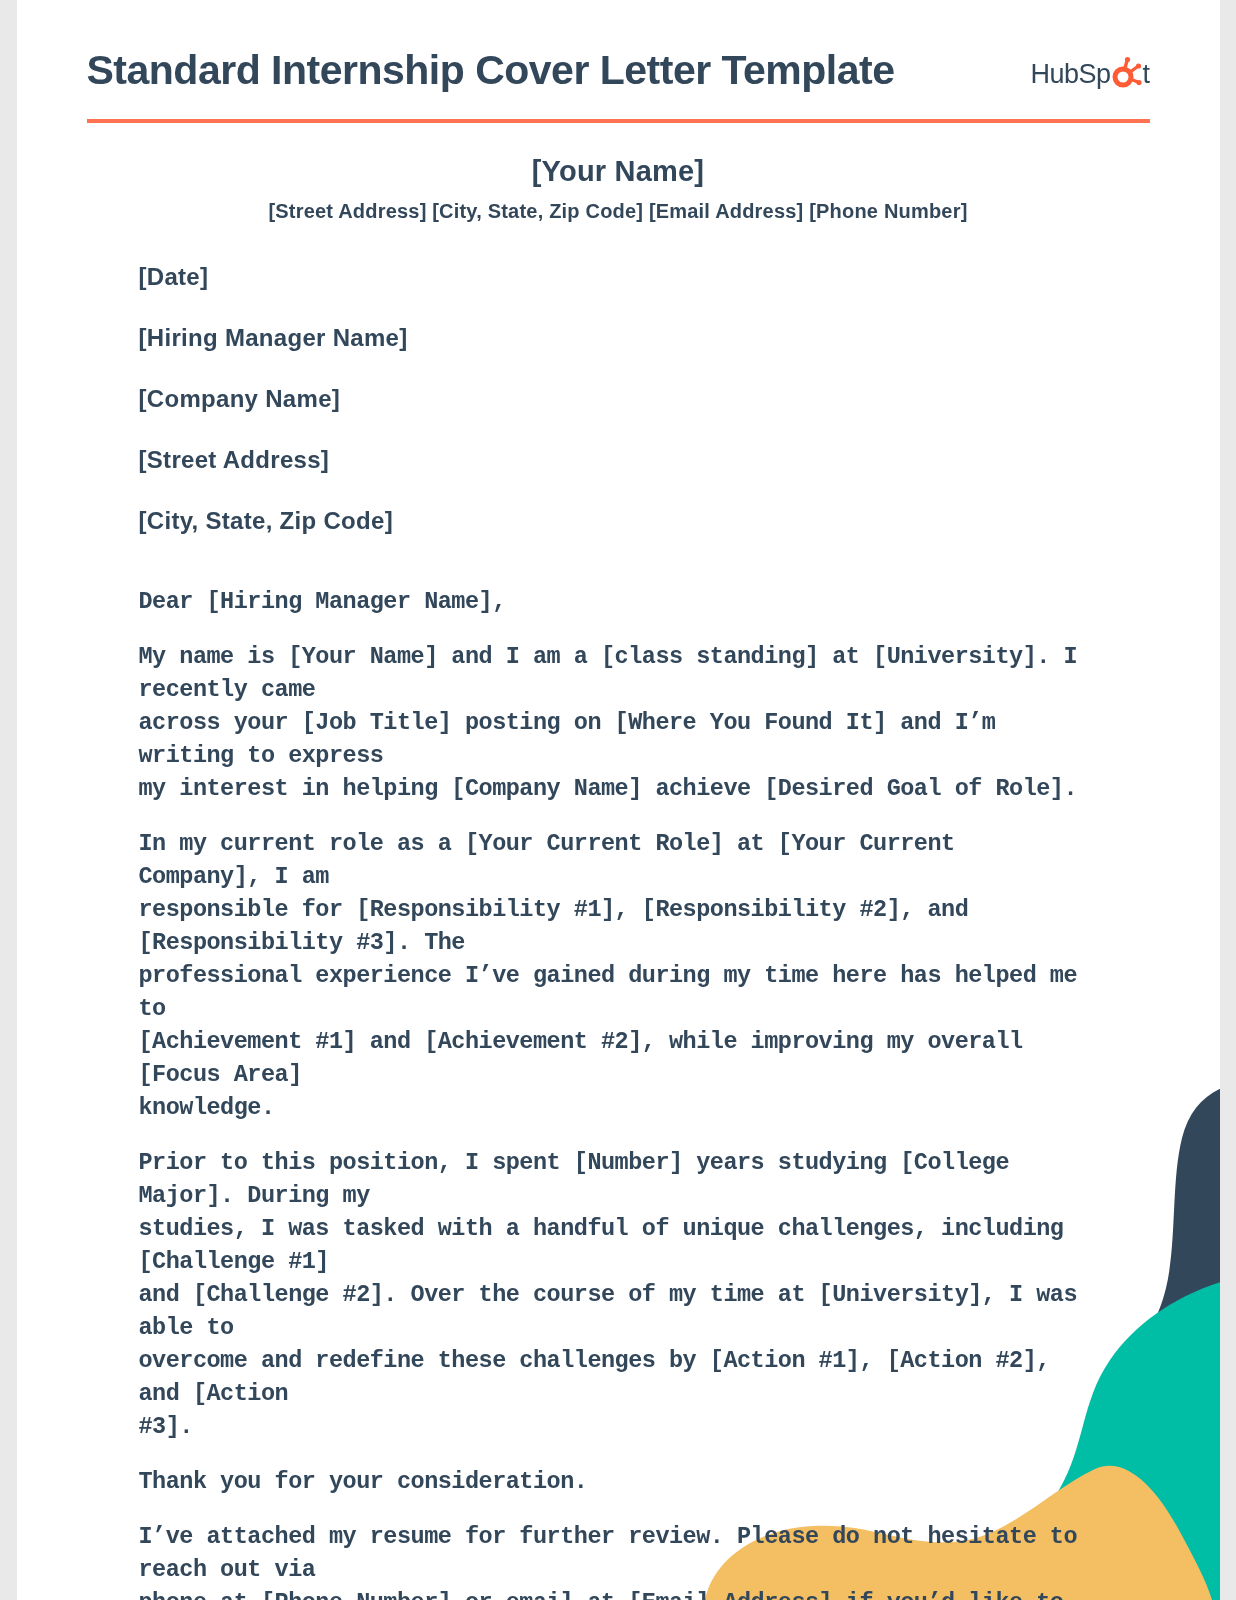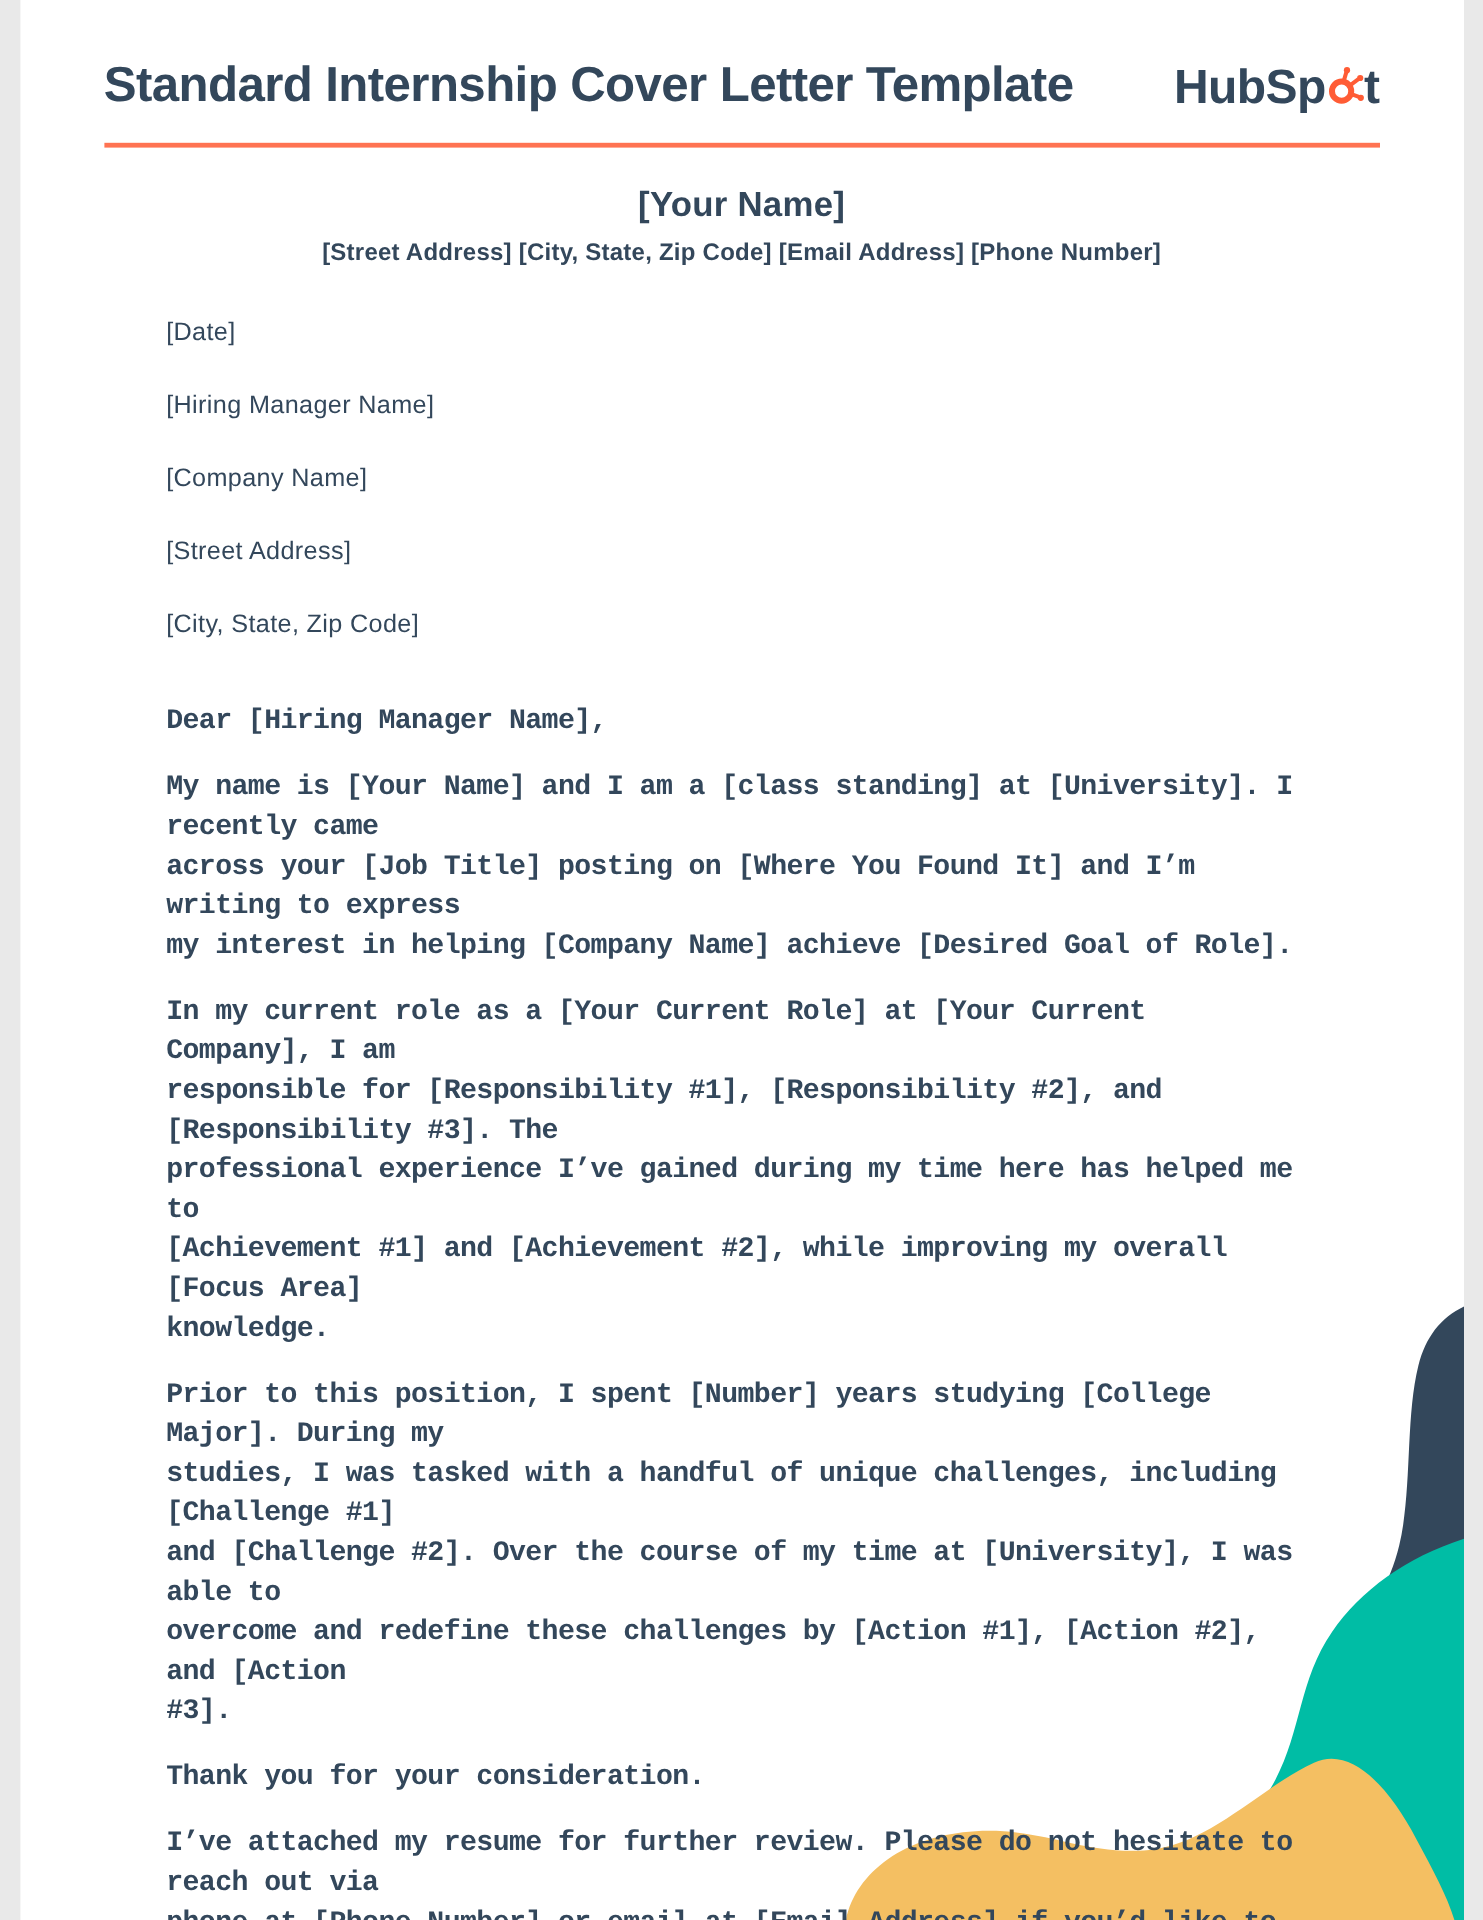--- a/index.html
+++ b/index.html
@@ -17,32 +17,32 @@
 
   .header{
     display:flex;justify-content:space-between;align-items:flex-end;
     padding:48px 70px 0 70px;
   }
   .doc-title{
     font-size:41px;font-weight:800;letter-spacing:-0.5px;
     line-height:1.1;margin:0;color:#33475b;white-space:nowrap;
   }
   .logo{display:flex;align-items:center;line-height:1;}
-  .logo .word{font-size:40px;font-weight:700;color:#33475b;letter-spacing:-0.5px;}
+  .logo .word{font-size:27px;font-weight:400;color:#33475b;letter-spacing:-0.5px;}
   .logo svg{margin:0 -1px 2px -1px;}
 
   .divider{height:4px;background:#ff7352;margin:26px 70px 0 70px;border:none;}
 
   .sender{text-align:center;}
   .sender-name{font-size:29px;font-weight:700;margin-top:32px;letter-spacing:0.2px;}
   .sender-contact{font-size:20px;font-weight:700;margin-top:12px;letter-spacing:0.2px;}
 
   .recipient{margin:42px 0 0 122px;}
   .recipient .field{
-    font-size:21px;font-weight:400;letter-spacing:0.3px;
+    font-size:24px;font-weight:700;letter-spacing:0.3px;
     line-height:24px;margin-bottom:37px;
   }
   .recipient .field:last-child{margin-bottom:0;}
 
   .letter{
     margin:52px 130px 0 122px;
     font-size:23.5px;font-weight:700;letter-spacing:-0.5px;
     line-height:33px;
     font-family:Liberation Mono, monospace;
   }

